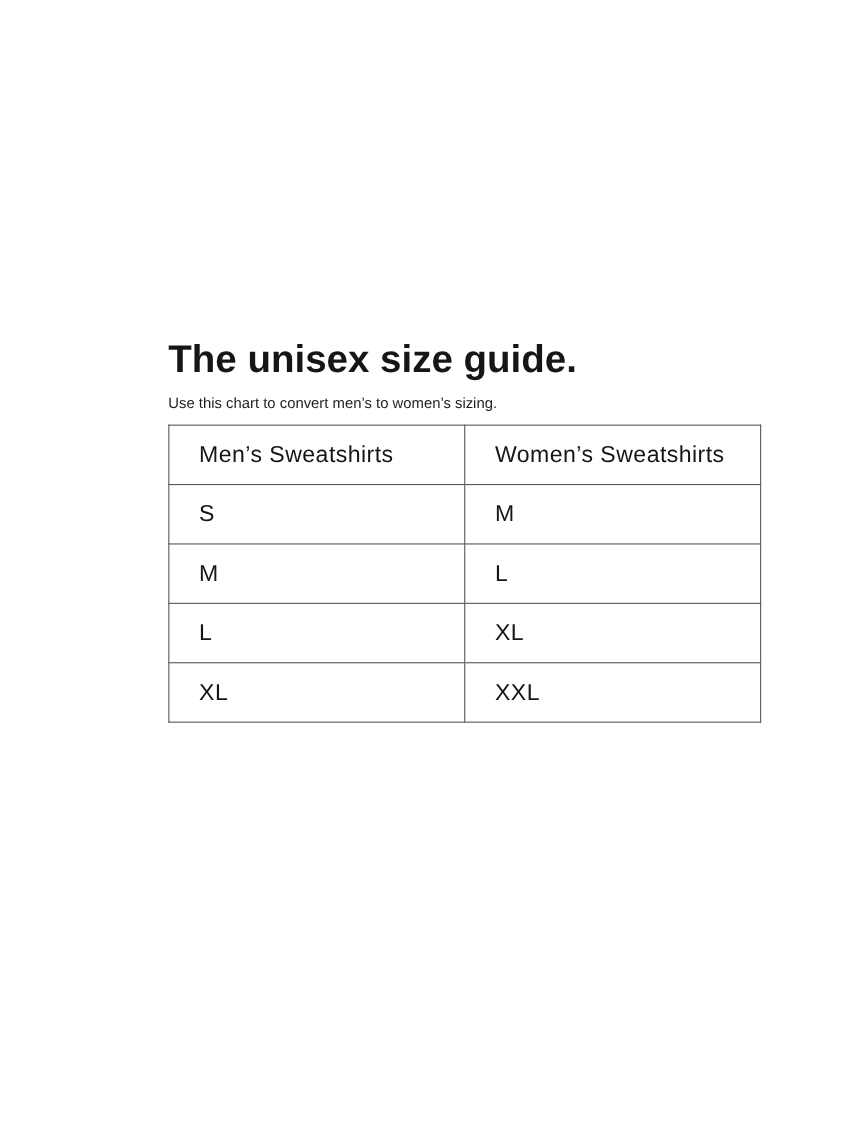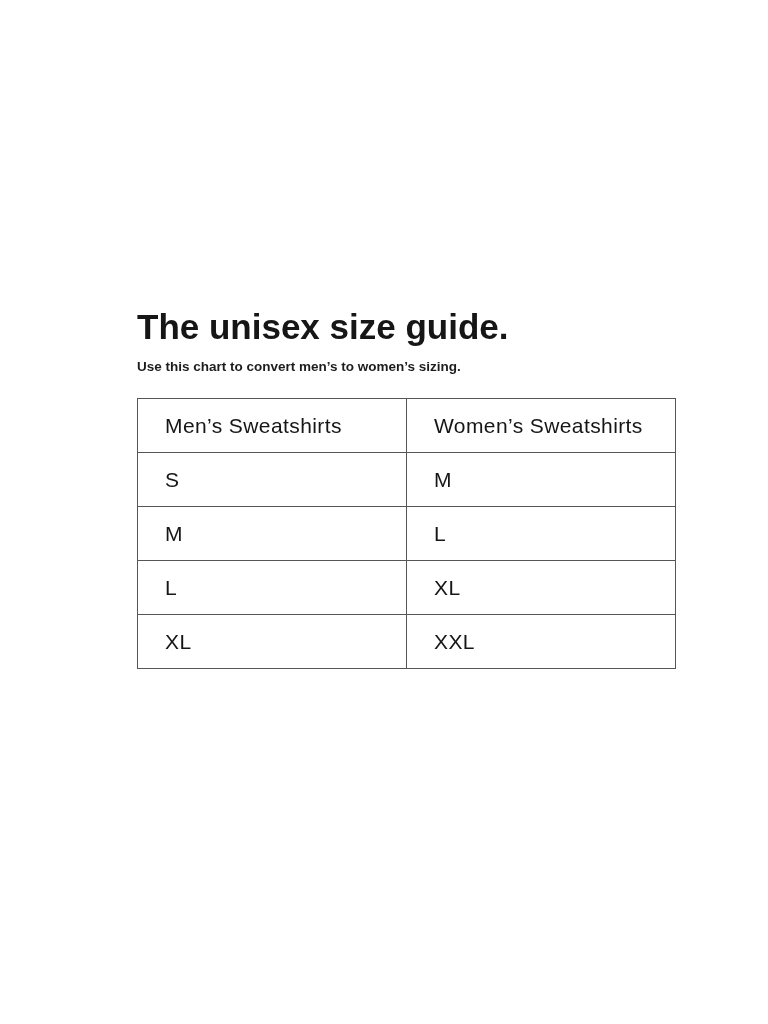--- a/index.html
+++ b/index.html
@@ -11,42 +11,42 @@
     position: relative;
     width: 768px;
     height: 1024px;
     background: #ffffff;
     overflow: hidden;
     font-family: "Liberation Sans", sans-serif;
     color: #1d1d1f;
   }
   .content {
     position: absolute;
-    left: 113px;
+    left: 129px;
     top: 309px;
     width: 539px;
     padding-left: 24px;
   }
   .page-title {
     margin: 0;
     font-size: 35px;
     line-height: 36px;
     font-weight: 700;
     letter-spacing: 0;
     color: #161617;
   }
   .page-subtitle {
     margin: 14px 0 0 0;
     font-size: 13.5px;
     line-height: 15px;
-    font-weight: 700;
+    font-weight: 400;
     color: #1d1d1f;
   }
   .size-table {
-    margin-top: 24px;
+    margin-top: 12px;
     width: 539px;
     border-collapse: collapse;
     table-layout: fixed;
   }
   .size-table th,
   .size-table td {
     border: 1px solid #565656;
     height: 53px;
     padding: 0 8px 0 27px;
     text-align: left;

